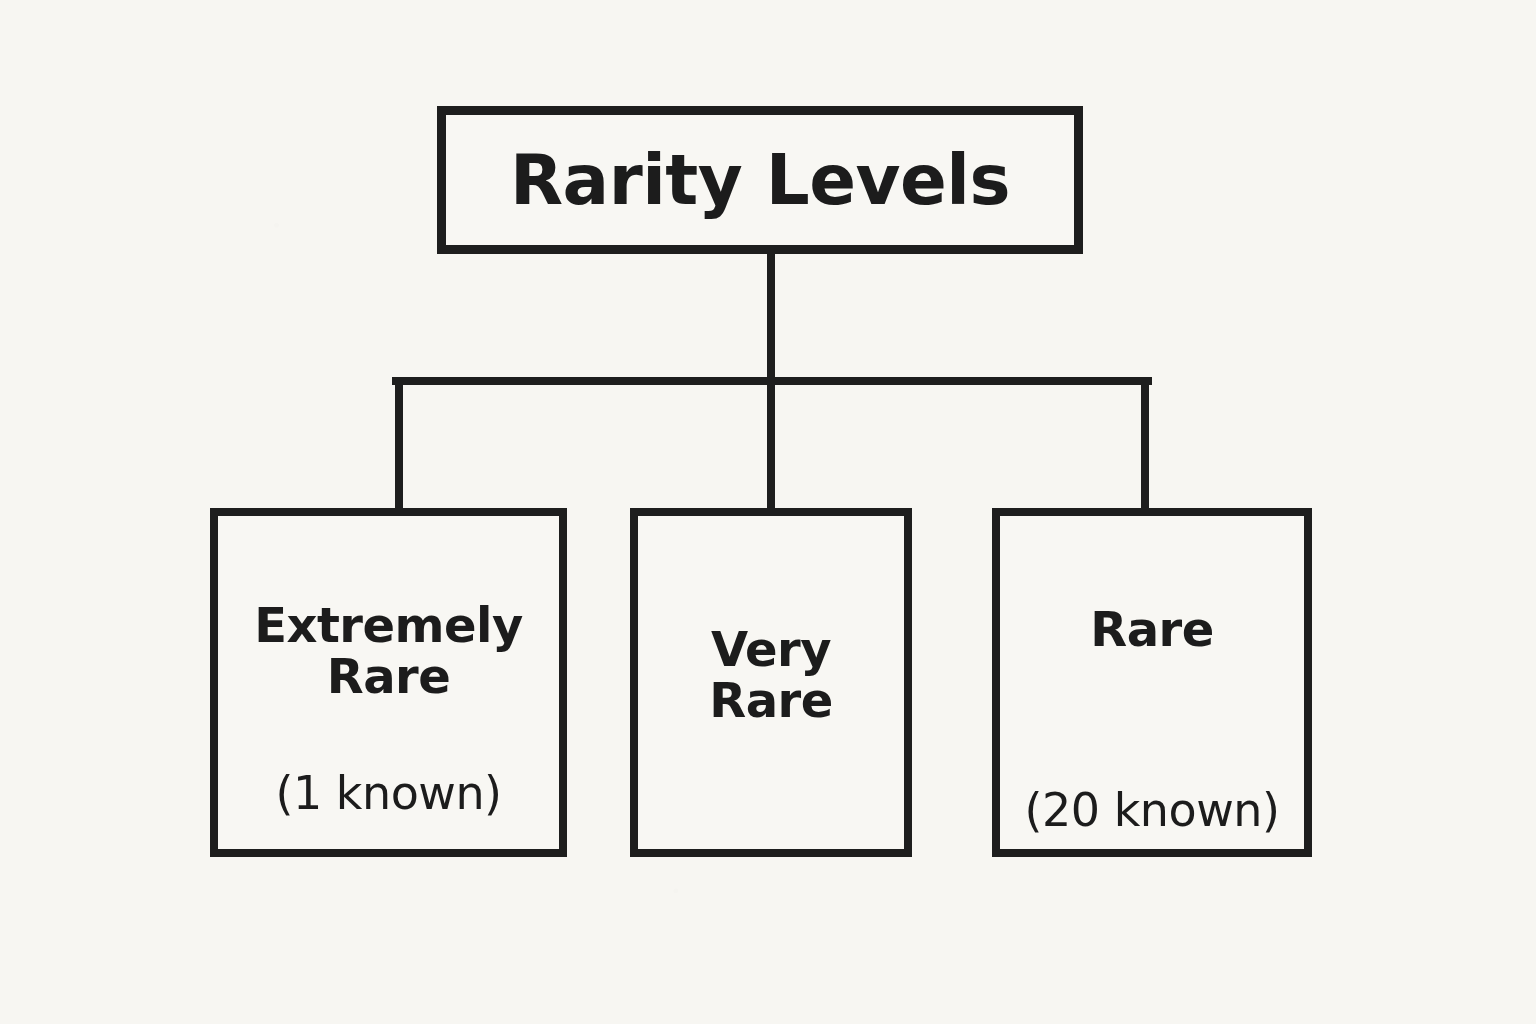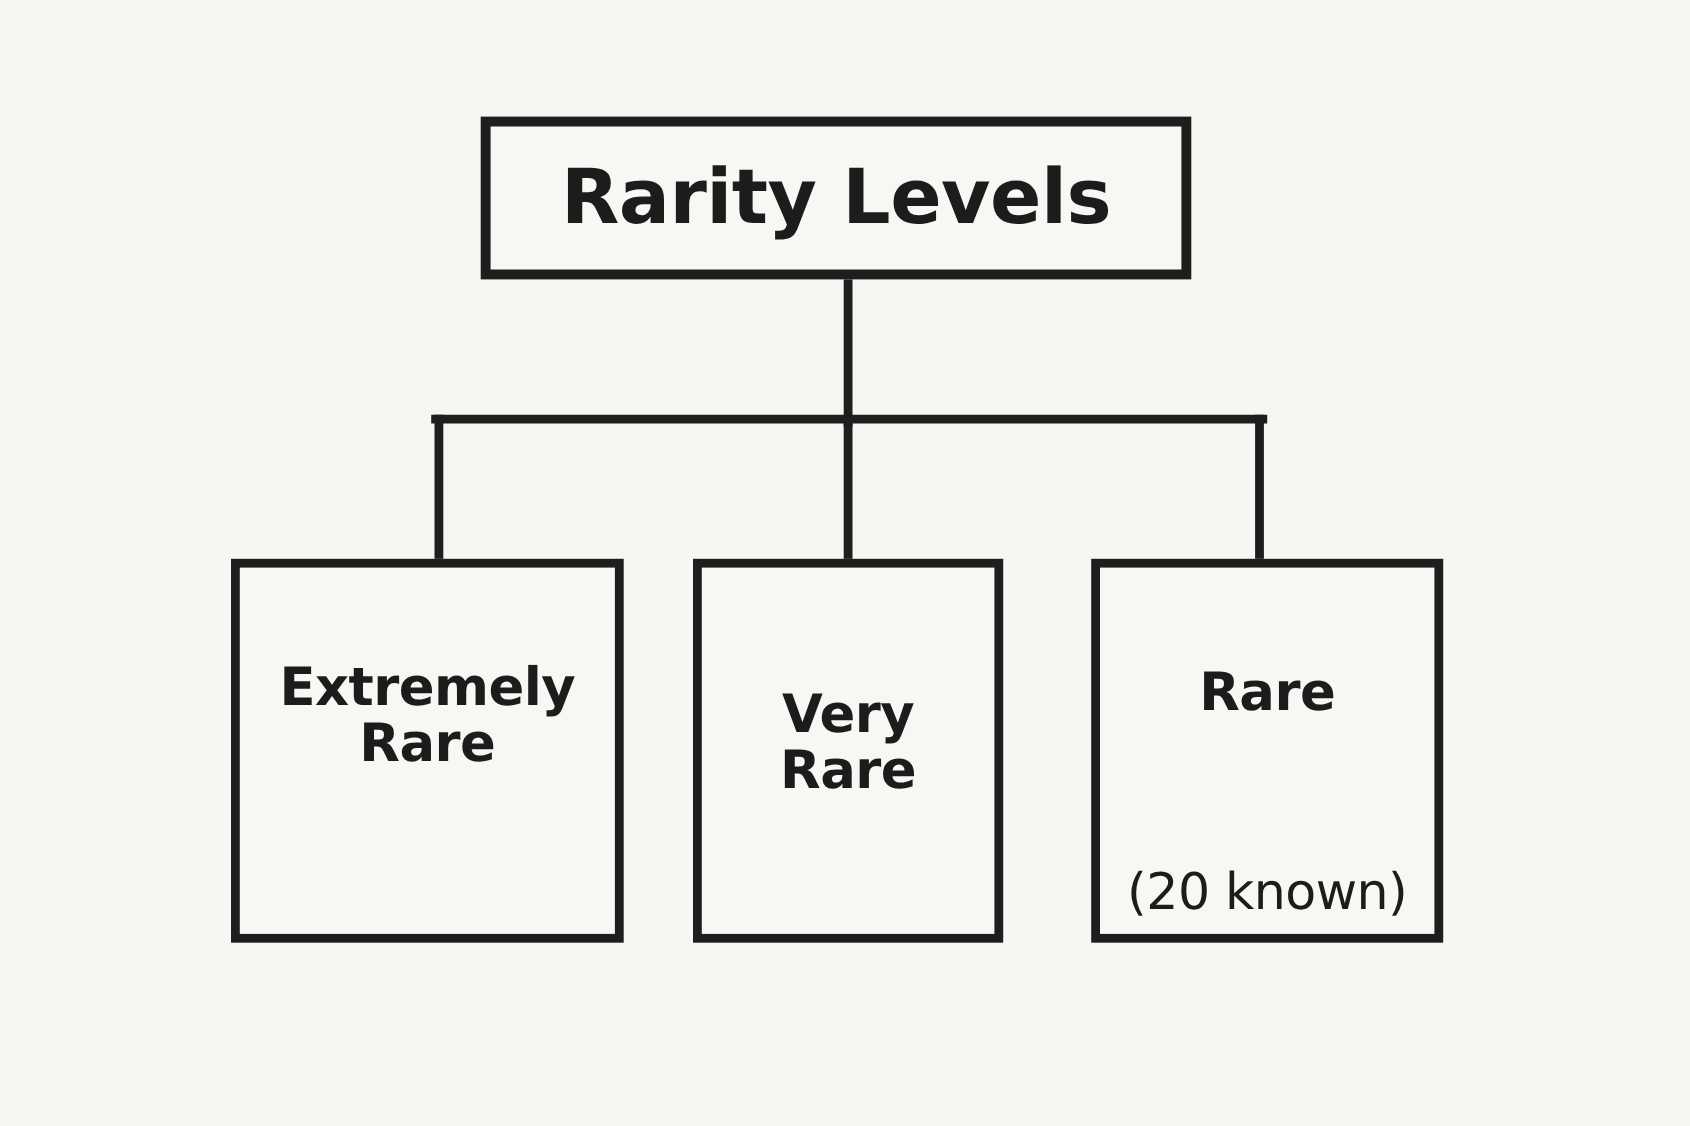--- a/index.html
+++ b/index.html
@@ -138,20 +138,21 @@
     </g>
   </svg>
 
   <div id="node-root" class="node">
     <span class="node-title">Rarity Levels</span>
   </div>
 
   <div id="node-extremely-rare" class="node leaf">
     <span class="node-title">Extremely
 Rare</span>
+    <span class="node-count">(1 known)</span>
   </div>
 
   <div id="node-very-rare" class="node leaf">
     <span class="node-title">Very
 Rare</span>
   </div>
 
   <div id="node-rare" class="node leaf">
     <span class="node-title">Rare</span>
     <span class="node-count">(20 known)</span>

